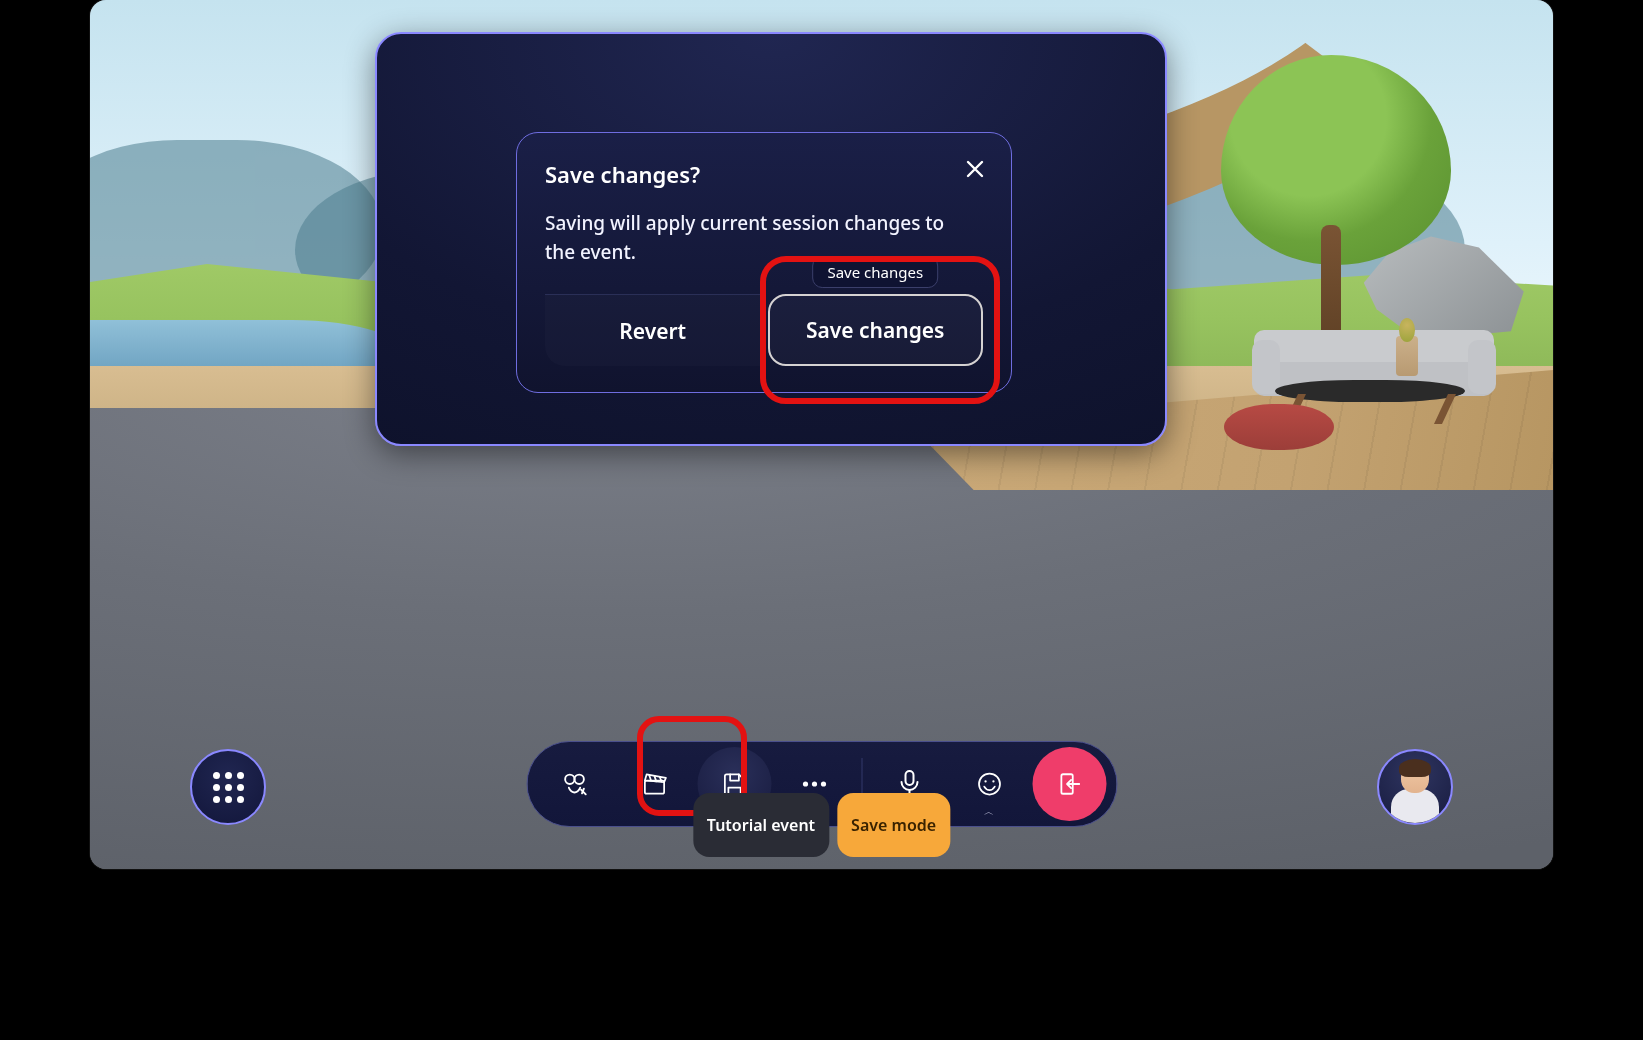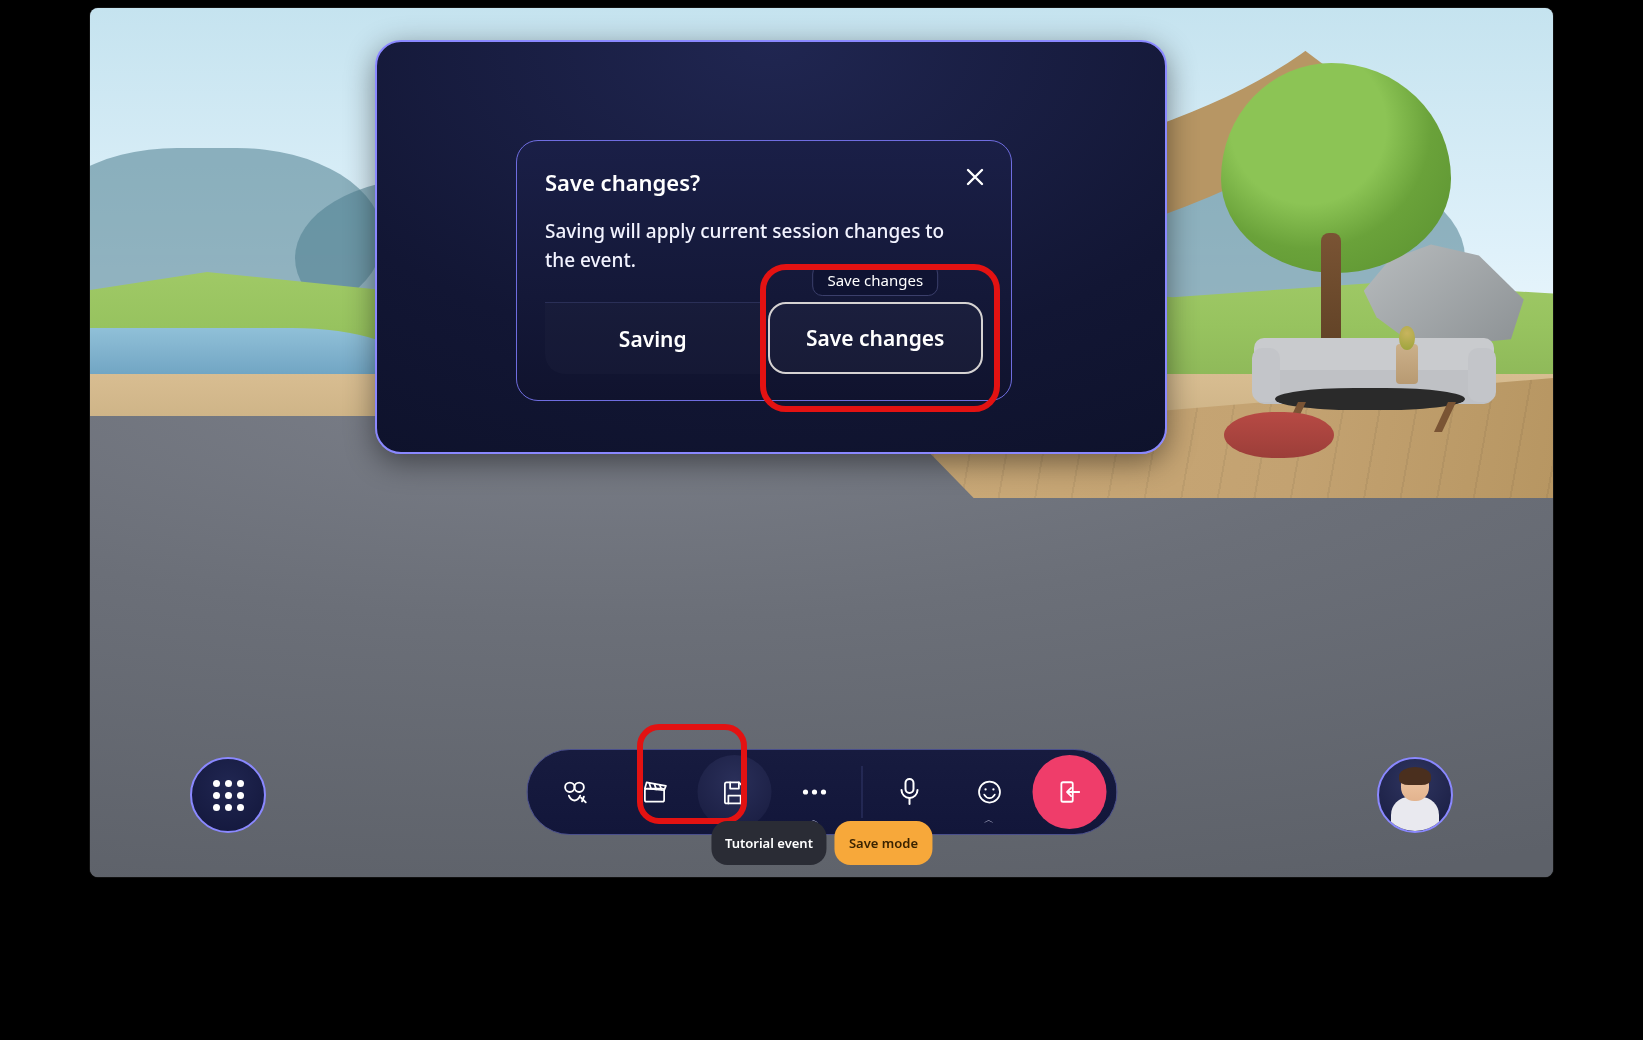--- a/index.html
+++ b/index.html
@@ -22,22 +22,22 @@
     --hill2:#4e7e8f;
     --wood:#bb9966;
     --wood2:#c8a977;
     --tree:#6ba03b;
     --trunk:#6a4a2f;
     --water:#6aa5c7;
   }
   *{box-sizing:border-box;font-family:"Segoe UI",system-ui,-apple-system,Helvetica,Arial,sans-serif}
   html,body{margin:0;padding:0;width:100%;height:100%;background:#000}
   .stage{
-    position:relative;margin:8px auto;width:1463px;height:869px;max-width:100%;
-    border-radius:8px;overflow:hidden;background:var(--floor);
+    position:relative;margin:0 auto;width:1463px;height:869px;max-width:100%;
+    border-radius:16px;overflow:hidden;background:var(--floor);
     box-shadow:0 0 0 1px #111;
   }
   
   .sky{position:absolute;inset:0;background:linear-gradient(#c5e3ef 0%,#dff1fa 28%,#eaf6fc 38%,#eaf6fc 39%,transparent 39%)}
   .far-hills{position:absolute;left:0;right:0;top:100px;height:220px}
   .far-hills .h{position:absolute;border-radius:50%/60%;background:var(--hill2);opacity:.55;filter:blur(.3px)}
   .far-hills .h1{left:-4%;top:40px;width:24%;height:180px}
   .far-hills .h2{left:14%;top:70px;width:22%;height:160px}
   .far-hills .h3{right:6%;top:50px;width:30%;height:200px}
   .grass{position:absolute;left:0;right:0;top:210px;height:180px;background:linear-gradient(#a8cf6d 0%, #97c35f 60%, #8bb557 100%);clip-path:polygon(0 40%,8% 30%,20% 40%,32% 32%,46% 42%,60% 34%,74% 44%,88% 36%,100% 42%,100% 100%,0 100%)}
@@ -80,21 +80,21 @@
   .toolbar{position:absolute;left:50%;transform:translateX(-50%);bottom:42px;height:86px;padding:0 10px;background:linear-gradient(180deg,#171b3f 0%,#12163a 100%);border:1px solid #4a4f8c;border-radius:60px;display:flex;align-items:center;gap:6px}
   .tbtn{width:74px;height:74px;border-radius:50%;display:flex;align-items:center;justify-content:center;color:#fff;cursor:pointer;position:relative}
   .tbtn.flat{background:transparent}
   .tbtn.raised{background:radial-gradient(circle at 50% 35%,#2a2f59 0%,#1b1f44 80%)}
   .tbtn.leave{background:var(--leave)}
   .tbtn .caret{position:absolute;bottom:2px;left:50%;transform:translateX(-50%);font-size:10px;color:#c9cbe4}
   .tb-sep{width:1px;height:52px;background:#33386a;margin:0 4px}
   .toolbar-highlight{position:absolute;left:547px;top:716px;width:110px;height:100px;border:6px solid var(--highlight-red);border-radius:22px;pointer-events:none}
   
   .pills{position:absolute;left:50%;transform:translateX(-50%);bottom:12px;display:flex;gap:8px}
-  .pill{padding:13px 14px;border-radius:16px;font-size:13px;font-weight:600}
+  .pill{padding:21px 14px;border-radius:16px;font-size:16px;font-weight:600}
   .pill.dark{background:#2a2c35;color:#fff}
   .pill.orange{background:var(--edit-orange);color:#3a2300}
   
   .corner{position:absolute;width:76px;height:76px;border-radius:50%;border:2px solid var(--panel-border);background:radial-gradient(circle at 50% 35%,#202651,#12163a);display:flex;align-items:center;justify-content:center;cursor:pointer;overflow:hidden}
   .corner.menu{left:100px;bottom:44px}
   .corner.avatar{right:100px;bottom:44px;background:radial-gradient(circle at 50% 30%,#2f3560,#171b3f)}
   .dots9{display:grid;grid-template-columns:repeat(3,7px);grid-template-rows:repeat(3,7px);gap:5px}
   .dots9 span{width:7px;height:7px;border-radius:50%;background:#fff}
   .avatar-figure{position:relative;width:64px;height:64px}
   .avatar-figure .head{position:absolute;left:18px;top:8px;width:28px;height:30px;border-radius:48% 48% 46% 46%;background:linear-gradient(#f1c9a6,#e2b38e)}
@@ -143,21 +143,21 @@
   <div class="dialog">
     <div class="close">
       <svg width="20" height="20" viewBox="0 0 20 20">
           <path d="M3 3 L17 17 M17 3 L3 17" stroke="#fff" stroke-width="2.4" stroke-linecap="round"></path>
         </svg>
     </div>
     <h2>Save changes?</h2>
     <p>Saving will apply current session changes to the event.</p>
     <div class="btns">
       <div class="btn revert">
-        <span>Saving</span>
+        <span>Revert</span>
       </div>
       <div class="save-wrap">
         <div class="tooltip">Save changes</div>
         <div class="btn save">
           <span>Save changes</span>
         </div>
       </div>
     </div>
   </div>
   <div class="save-highlight"></div>

